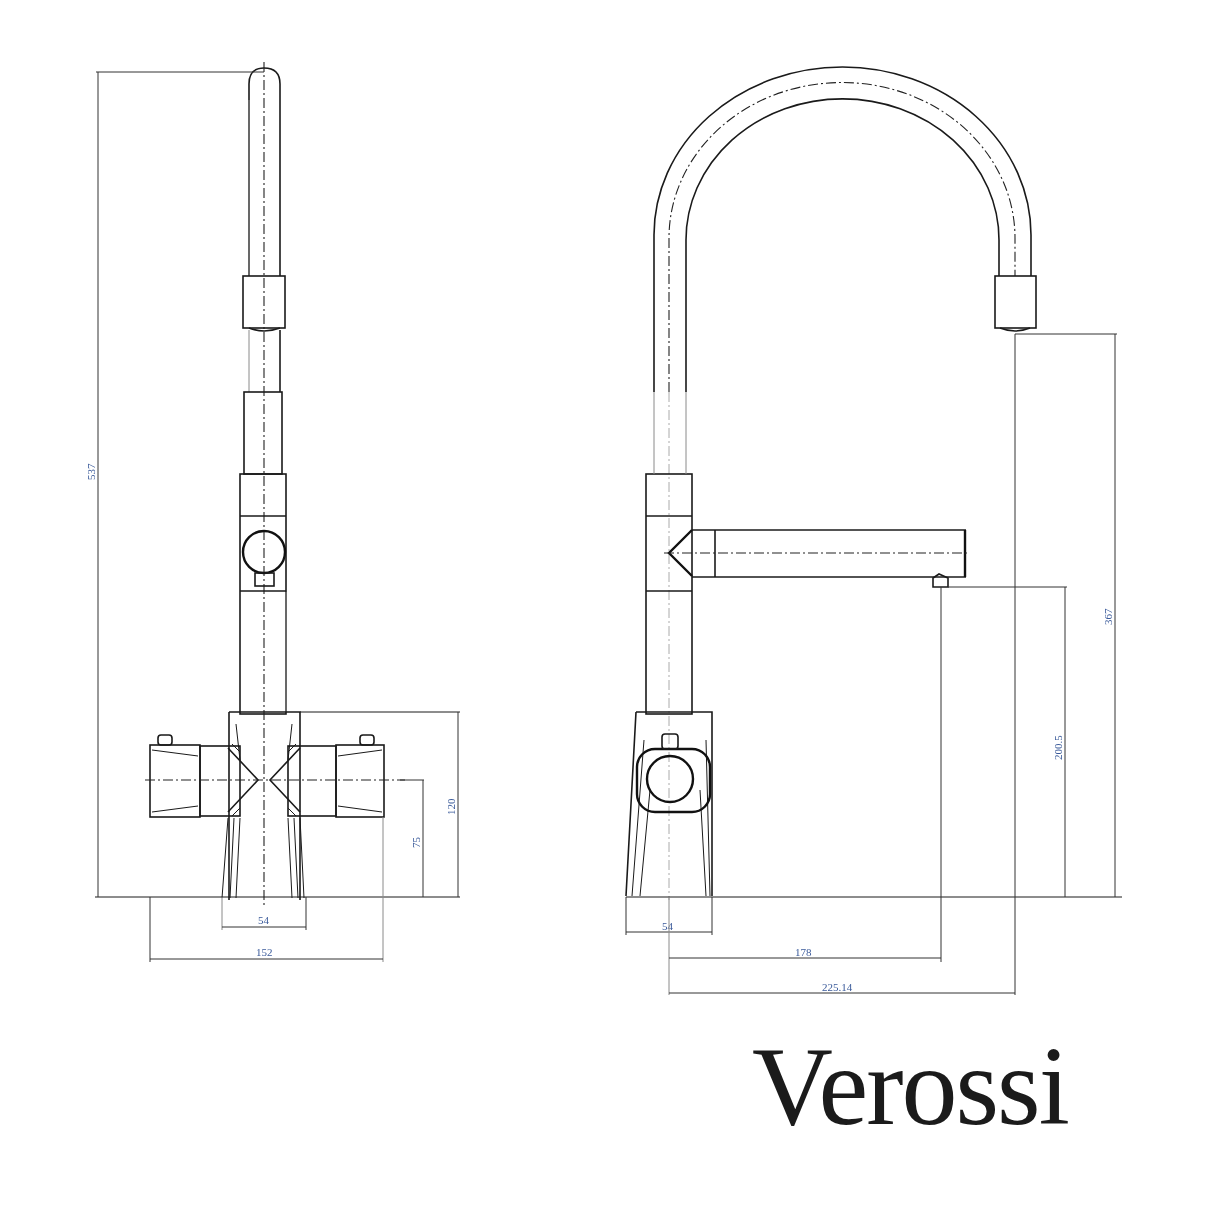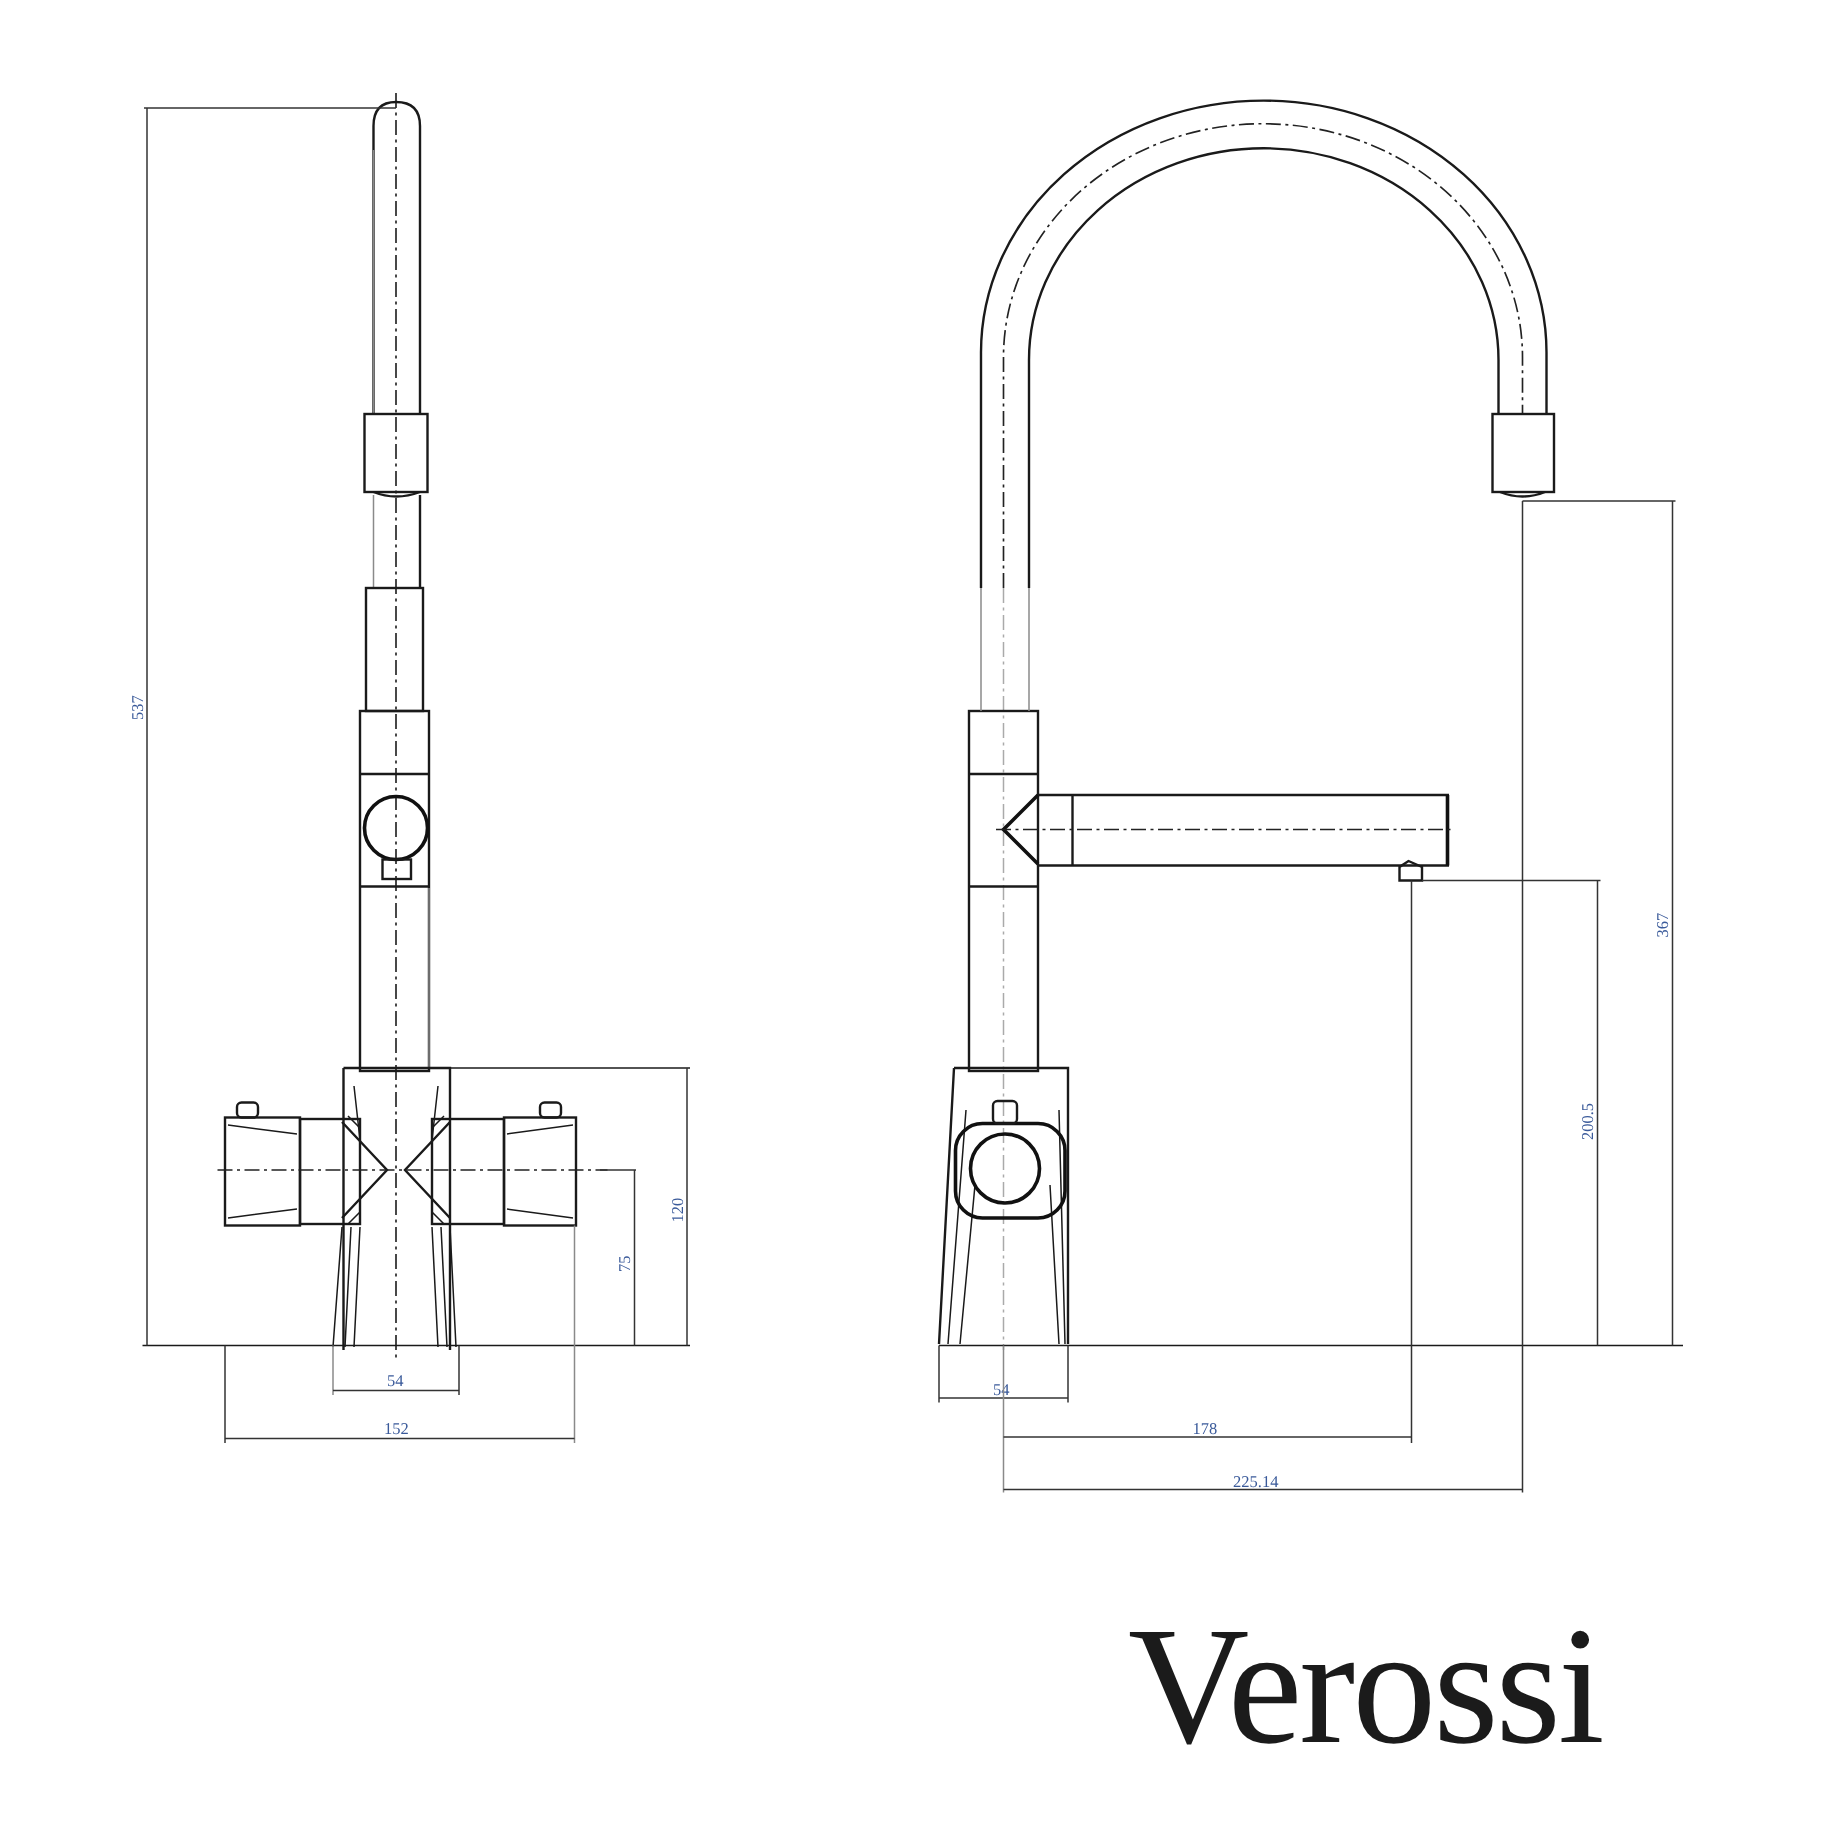--- a/index.html
+++ b/index.html
@@ -6,21 +6,21 @@
   body { width: 1214px; height: 1214px; position: relative; overflow: hidden; }
   #drawing { position: absolute; left: 0; top: 0; width: 1214px; height: 1214px; }
   .ln { stroke: #1a1a1a; stroke-width: 1.6; fill: none; }
   .lt { stroke: #1a1a1a; stroke-width: 1; fill: none; }
   .lthin { stroke: #8a8a8a; stroke-width: 1; fill: none; }
   .lh { stroke: #111; stroke-width: 2.4; fill: none; }
   .cl { stroke: #222; stroke-width: 1.1; fill: none; stroke-dasharray: 10 3 2 3; }
   .clg { stroke: #aaa; stroke-width: 1; fill: none; stroke-dasharray: 10 3 2 3; }
   .dim { stroke: #333; stroke-width: 1; fill: none; }
   .dimtxt { font-family: "Liberation Serif", serif; font-size: 11px; fill: #3a5a9a; }
-  .brand { position: absolute; left: 752px; top: 1068px; font-family: "Liberation Serif", serif;
+  .brand { position: absolute; left: 752px; top: 1030px; font-family: "Liberation Serif", serif;
            font-size: 112px; color: #1b1b1b; letter-spacing: -2px; line-height: 1; }
 </style>
 </head>
 <body>
 
 <svg id="drawing" viewBox="0 0 1214 1214" xmlns="http://www.w3.org/2000/svg">
 
   <g>
 
     <line class="cl" x1="264" y1="62" x2="264" y2="905"></line>

